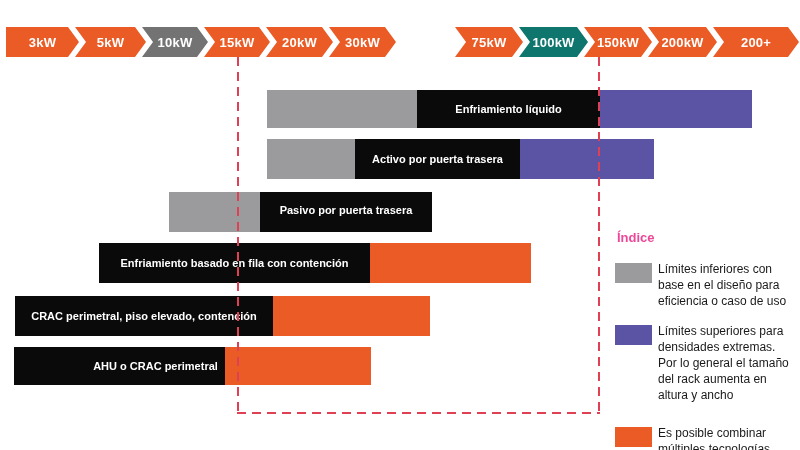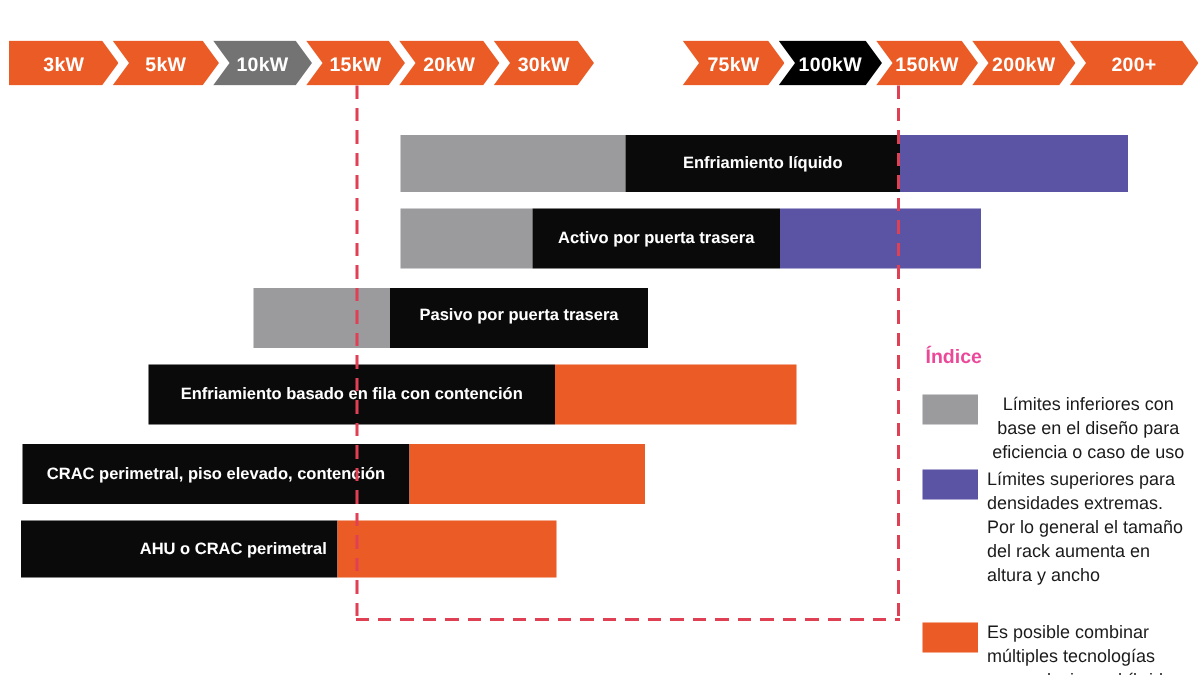--- a/index.html
+++ b/index.html
@@ -35,21 +35,21 @@
 
 <div class="stage">
   <div class="ribbon" id="ribbon">
       <div class="ribbon-seg seg-first" style="left: 6px; width: 73px; background: rgb(234, 91, 37);">3kW</div>
       <div class="ribbon-seg seg-mid" style="left: 75px; width: 71px; background: rgb(234, 91, 37);">5kW</div>
       <div class="ribbon-seg seg-mid" style="left: 142px; width: 66px; background: #737373;">10kW</div>
       <div class="ribbon-seg seg-mid" style="left: 204px; width: 66px; background: rgb(234, 91, 37);">15kW</div>
       <div class="ribbon-seg seg-mid" style="left: 266px; width: 67px; background: rgb(234, 91, 37);">20kW</div>
       <div class="ribbon-seg seg-mid" style="left: 329px; width: 67px; background: rgb(234, 91, 37);">30kW</div>
       <div class="ribbon-seg seg-mid" style="left: 455px; width: 68px; background: rgb(234, 91, 37);">75kW</div>
-      <div class="ribbon-seg seg-mid" style="left: 519px; width: 69px; background: #000000;">100kW</div>
+      <div class="ribbon-seg seg-mid" style="left: 519px; width: 69px; background: #0f766e;">100kW</div>
       <div class="ribbon-seg seg-mid" style="left: 584px; width: 68px; background: rgb(234, 91, 37);">150kW</div>
       <div class="ribbon-seg seg-mid" style="left: 648px; width: 69px; background: rgb(234, 91, 37);">200kW</div>
       <div class="ribbon-seg seg-mid" style="left: 713px; width: 86px; background: rgb(234, 91, 37);">200+</div>
     </div>
   <div class="chart" id="chart">
       <div class="bar-seg" style="left: 267px; top: 90px; width: 150px; height: 38px; background: rgb(155, 154, 157);"></div>
       <div class="bar-seg" style="left: 417px; top: 90px; width: 183px; height: 38px; background: rgb(10, 10, 10);"></div>
       <div class="bar-label" style="left: 417px; top: 90px; width: 183px; height: 38px;">Enfriamiento líquido</div>
       <div class="bar-seg" style="left: 600px; top: 90px; width: 152px; height: 38px; background: rgb(91, 83, 163);"></div>
       <div class="bar-seg" style="left: 267px; top: 139px; width: 88px; height: 40px; background: rgb(155, 154, 157);"></div>
@@ -70,21 +70,21 @@
       <div class="bar-seg" style="left: 225px; top: 347px; width: 146px; height: 38px; background: rgb(234, 91, 37);"></div>
     </div>
   <div id="highlight">
       <div class="hl-v" style="left: 237px; top: 57px; width: 2px; height: 355px; background: repeating-linear-gradient(rgb(224, 64, 83) 0px, rgb(224, 64, 83) 9px, transparent 9px, transparent 15px);"></div>
       <div class="hl-v" style="left: 598px; top: 57px; width: 2px; height: 355px; background: repeating-linear-gradient(rgb(224, 64, 83) 0px, rgb(224, 64, 83) 9px, transparent 9px, transparent 15px);"></div>
       <div class="hl-h" style="left: 237px; top: 412px; width: 363px; height: 2px; background: repeating-linear-gradient(to right, rgb(224, 64, 83) 0px, rgb(224, 64, 83) 9px, transparent 9px, transparent 15px);"></div>
     </div>
   <div class="legend">
     <div class="legend-title">Índice</div>
     <div id="legend-items">
-        <div class="legend-item" style="margin-bottom: 2px; text-align: center;">
+        <div class="legend-item" style="margin-bottom: 14px;">
           <div class="legend-swatch" style="background: rgb(155, 154, 157);"></div>
           <div class="legend-text">Límites inferiores con base en el diseño para eficiencia o caso de uso</div>
         </div>
         <div class="legend-item" style="margin-bottom: 22px;">
           <div class="legend-swatch" style="background: rgb(91, 83, 163);"></div>
           <div class="legend-text">Límites superiores para densidades extremas. Por lo general el tamaño del rack aumenta en altura y ancho</div>
         </div>
         <div class="legend-item" style="margin-bottom: 0px;">
           <div class="legend-swatch" style="background: rgb(234, 91, 37);"></div>
           <div class="legend-text">Es posible combinar múltiples tecnologías para soluciones híbridas</div>

